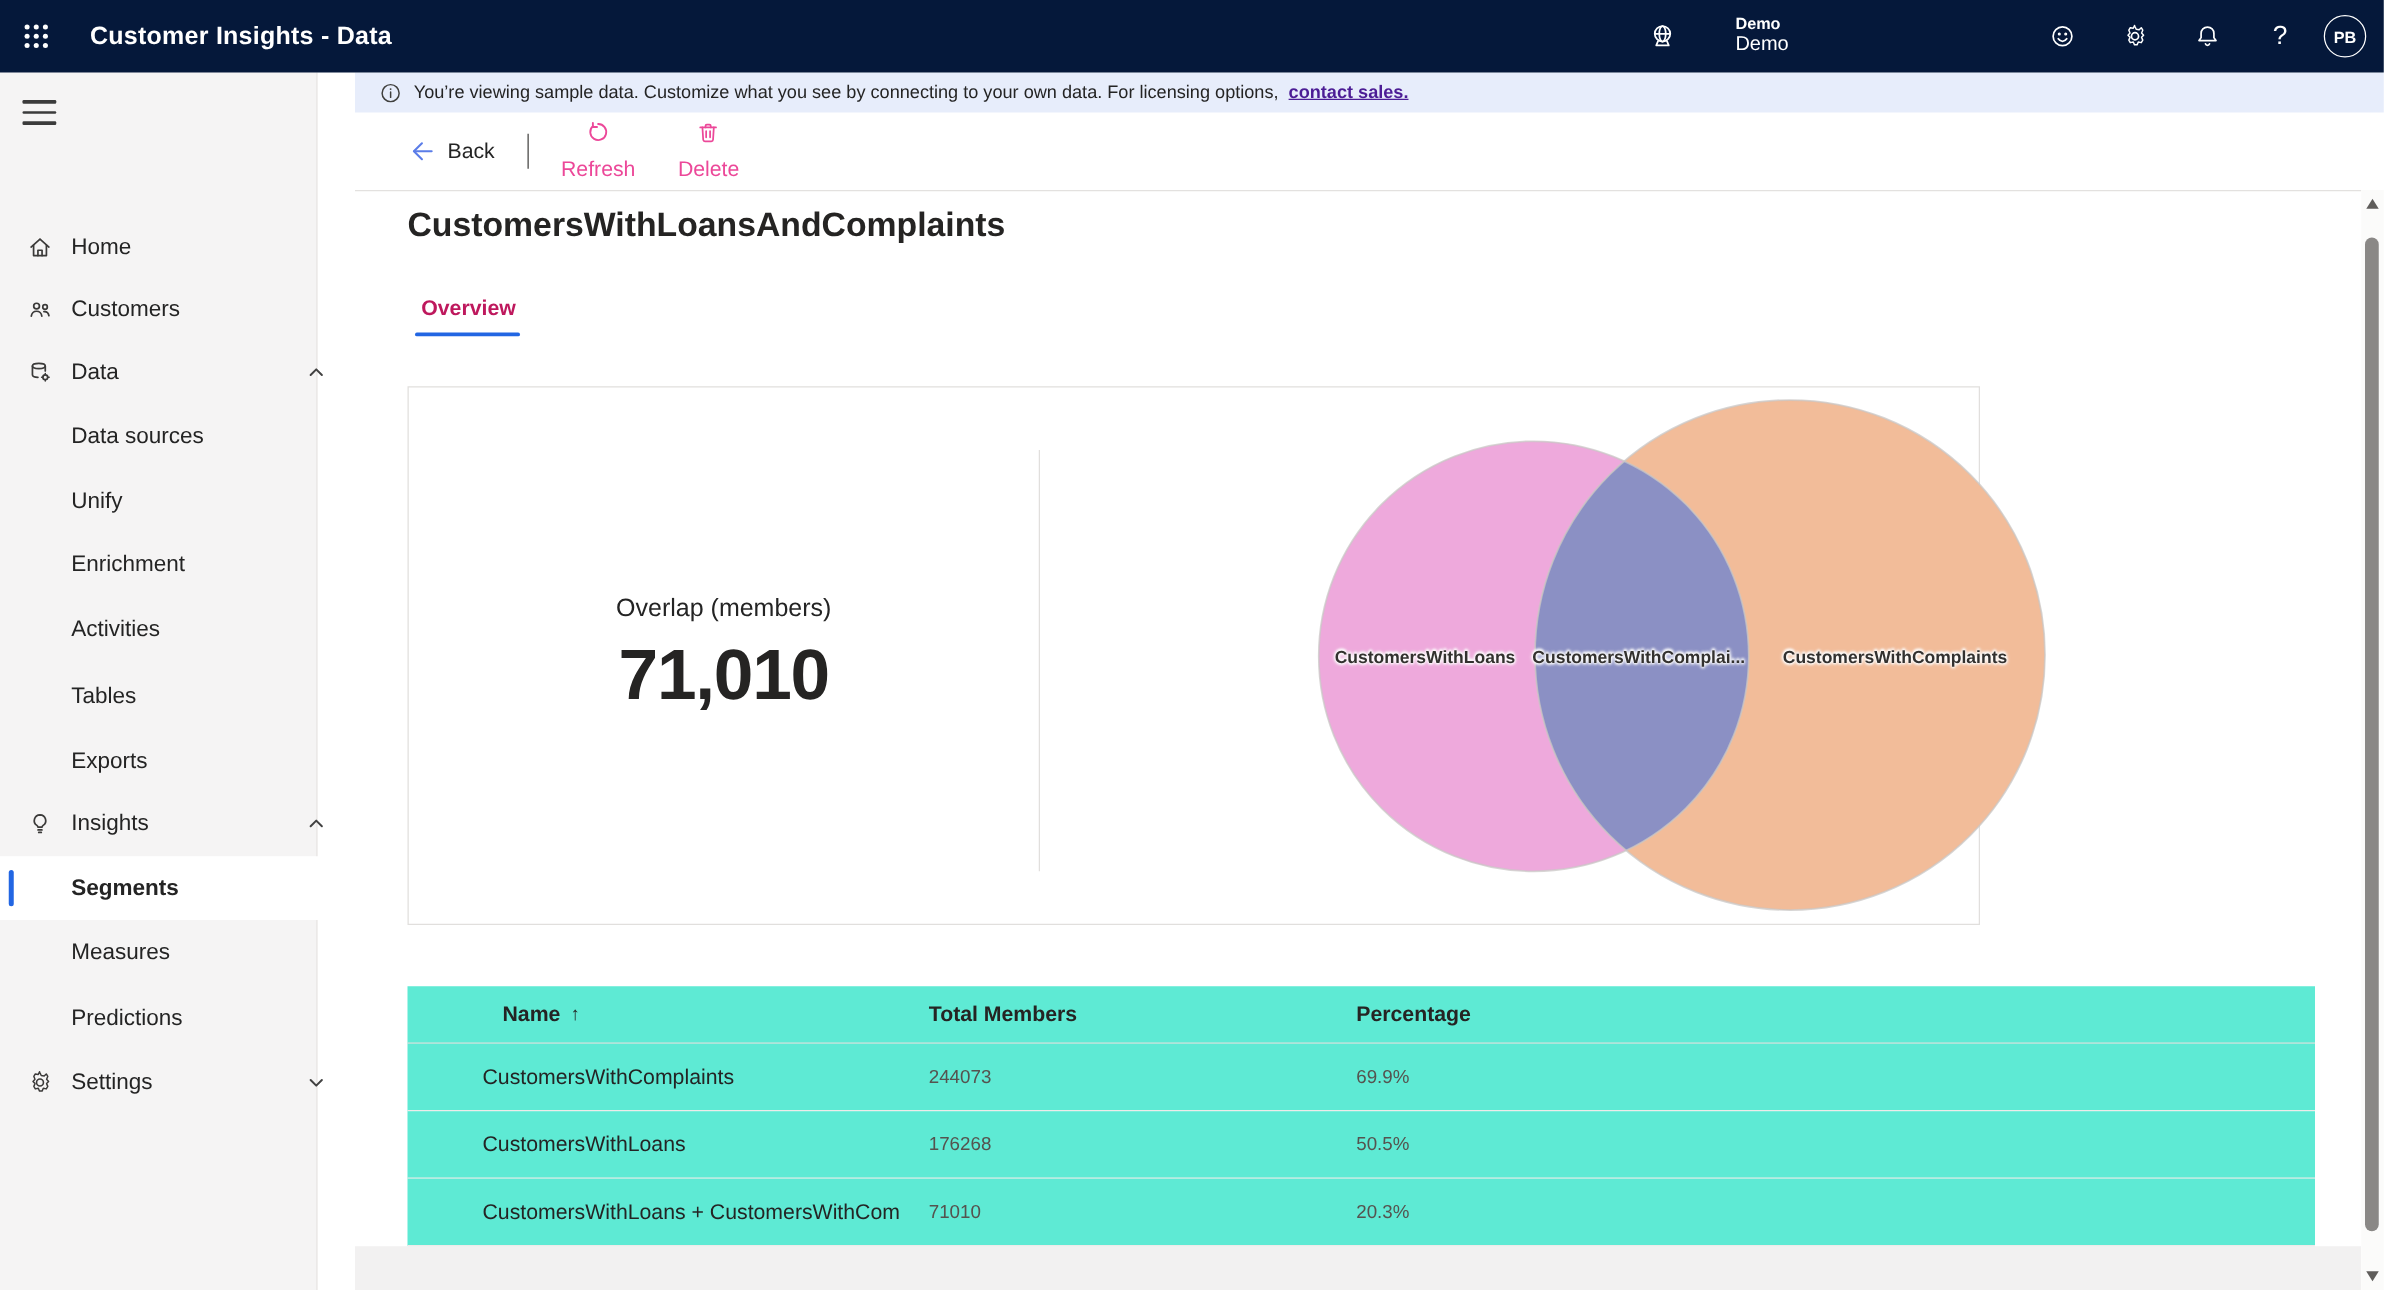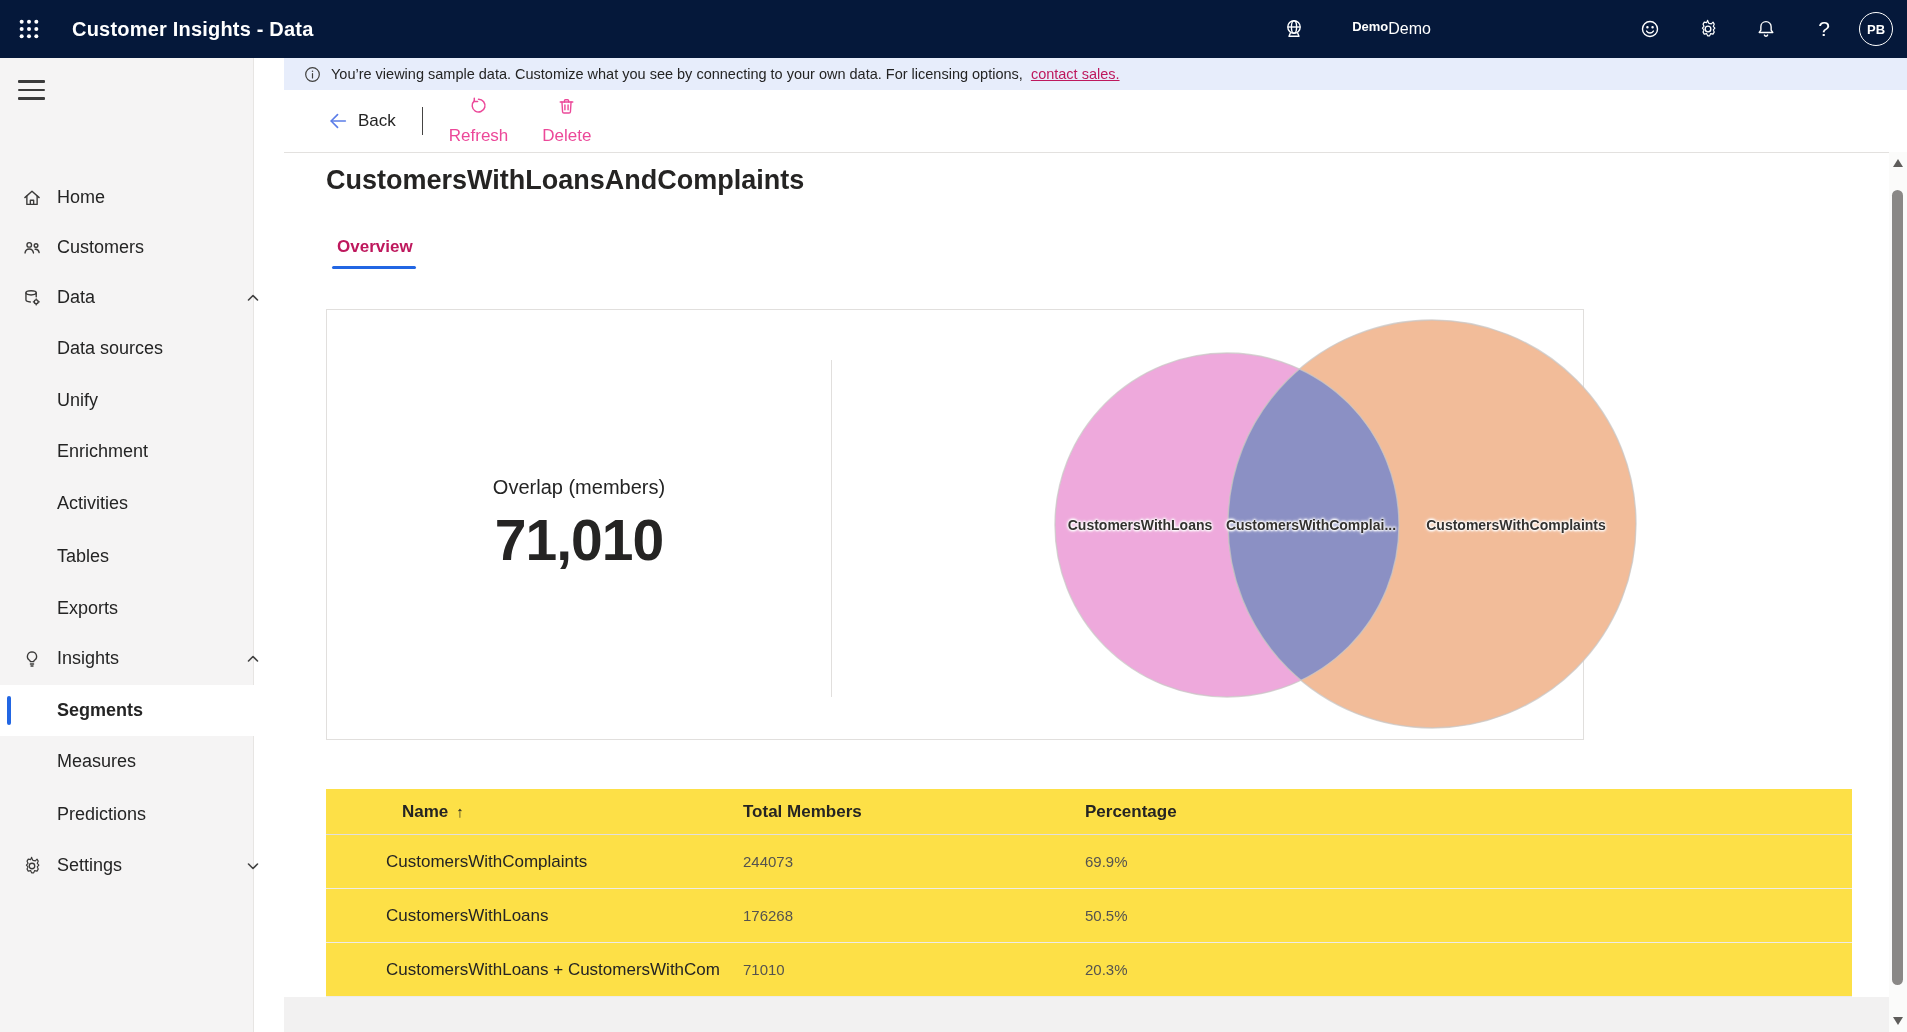--- a/index.html
+++ b/index.html
@@ -5,21 +5,21 @@
 <style>
   * { margin:0; padding:0; box-sizing:border-box; }
   html,body { width:1907px; height:1032px; overflow:hidden; font-family:"Liberation Sans", sans-serif; background:#fff; }
 
   
   .topbar { position:absolute; top:0; left:0; width:1907px; height:58px; background:#05183a; display:flex; align-items:center; color:#fff; z-index:30; }
   .waffle-btn { width:58px; height:58px; display:flex; align-items:center; justify-content:center; cursor:pointer; }
   .app-title { font-size:20px; font-weight:600; letter-spacing:.2px; margin-left:14px; }
   .topbar-right { position:absolute; right:0; top:0; height:58px; display:flex; align-items:center; gap:0; }
   .env-picker { display:flex; align-items:center; gap:12px; margin-right:190px; cursor:pointer; }
-  .env-text { display:flex; line-height:1.15;margin-left:34px; }
+  .env-text { display:flex; flex-direction:column; line-height:1.15;margin-left:34px; }
   .env-top { font-size:13px; font-weight:700; }
   .env-bottom { font-size:16px; font-weight:400; }
   .top-icon-btn { width:58px; height:58px; display:flex; align-items:center; justify-content:center; cursor:pointer; color:#fff; }
   .help-glyph { font-size:21px; font-weight:400; }
   .avatar { width:34px; height:34px; border-radius:50%; border:1px solid #fff; display:flex; align-items:center; justify-content:center; font-size:13px; font-weight:600; margin:0 14px 0 6px; cursor:pointer; }
 
   
   .sidebar { position:absolute; top:58px; left:0; width:254px; height:974px; background:#f5f4f4; border-right:1px solid #e7e5e3; z-index:20; }
   .hamburger { position:absolute; top:14px; left:18px; width:40px; height:36px; display:flex; flex-direction:column; justify-content:center; gap:6px; cursor:pointer; }
   .hamburger span { display:block; width:27px; height:2.4px; background:#3b3b3b; border-radius:1px; }
@@ -28,21 +28,21 @@
   .nav-label { position:absolute; left:57px; font-size:18px; white-space:nowrap; }
   .nav-chevron { position:absolute; right:22px; width:16px; height:16px; color:#424242; display:flex; align-items:center; }
   .nav-item.selected { background:#fff; }
   .nav-item.selected .nav-label { font-weight:700; }
   .accent-bar { position:absolute; left:7px; top:11px; width:4px; height:29px; border-radius:2px; background:#2266e3; }
 
   
   .content-banner { position:absolute; top:58px; left:284px; width:1623px; height:32px; background:#e7edfb; display:flex; align-items:center; padding-left:20px; font-size:14.5px; color:#242424; z-index:10; }
   .info-icon { width:17px; height:17px; margin-right:10px; color:#40403e; flex:0 0 auto; }
   .banner-bold { font-weight:400; }
-  .banner-link { color:#be185d; text-decoration:underline; cursor:pointer; margin-left:4px; }
+  .banner-link { color:#4c1d95; text-decoration:underline; cursor:pointer; margin-left:4px;font-weight:bold; }
 
   .toolbar { position:absolute; top:90px; left:284px; width:1623px; height:62px; background:#fff; display:flex; align-items:center; }
   .tb-btn { display:flex; align-items:center; gap:9px; font-size:17px; cursor:pointer; padding:6px 10px; border-radius:3px; }
   .tb-back { color:#242424; margin-left:33px; }
   .tb-back .arrow { color:#5b7de8; display:flex; }
   .tb-sep { width:1px; height:28px; background:#454443; margin:0 16px; }
   .tb-disabled { color:#ec4899; cursor:default;flex-direction:column; }
   .tb-disabled + .tb-disabled { margin-left:14px; }
   .tb-icon { display:flex; }
 
@@ -56,21 +56,21 @@
   .stat { position:absolute; left:0; top:0; width:504px; height:100%; display:flex; flex-direction:column; align-items:center; justify-content:center; gap:8px; }
   .stat-label { font-size:20px; color:#242424; }
   .stat-value { font-size:57px; font-weight:600; color:#252423; letter-spacing:-1px; }
   .card-divider { position:absolute; left:504px; top:50px; width:1px; height:337px; background:#e1dfdd; }
   .venn-svg { position:absolute; left:0; top:0; width:1526px; height:431px; }
   .venn-label { position:absolute; transform:translate(-50%,-50%); font-size:14px; font-weight:700; color:#33312f; white-space:nowrap;
     text-shadow:0 0 3px #fff, 0 0 3px #fff, 0 0 4px #fff, 0 1px 2px #fff, 0 -1px 2px #fff; }
 
   
   .seg-table { position:absolute; left:42px; top:636px; width:1526px; }
-  .t-row { display:grid; grid-template-columns:417px 342px 1fr; align-items:center; background:#fde047; }
+  .t-row { display:grid; grid-template-columns:417px 342px 1fr; align-items:center; background:#5eead4; }
   .t-head { height:46px; font-size:17px; font-weight:700; color:#252423; border-bottom:1px solid #e1dfdd; }
   .t-head .c-name { padding-left:76px; display:flex; align-items:center; gap:8px; }
   .t-body-row { height:54px; border-bottom:1px solid #edebe9; cursor:pointer; }
   .c-name { padding-left:60px; font-size:17px; color:#242424; white-space:nowrap; overflow:hidden; }
   .t-head .c-name { padding-left:76px; }
   .c-members, .c-percent { font-size:15px; color:#55534f; }
   .t-head .c-members, .t-head .c-percent { font-size:17px; color:#252423; }
   .sort-arrow { font-size:15px; font-weight:400; color:#242424; }
   .below-table { position:absolute; left:0; top:844px; width:1605px; height:36px; background:#f2f1f1; }
 

